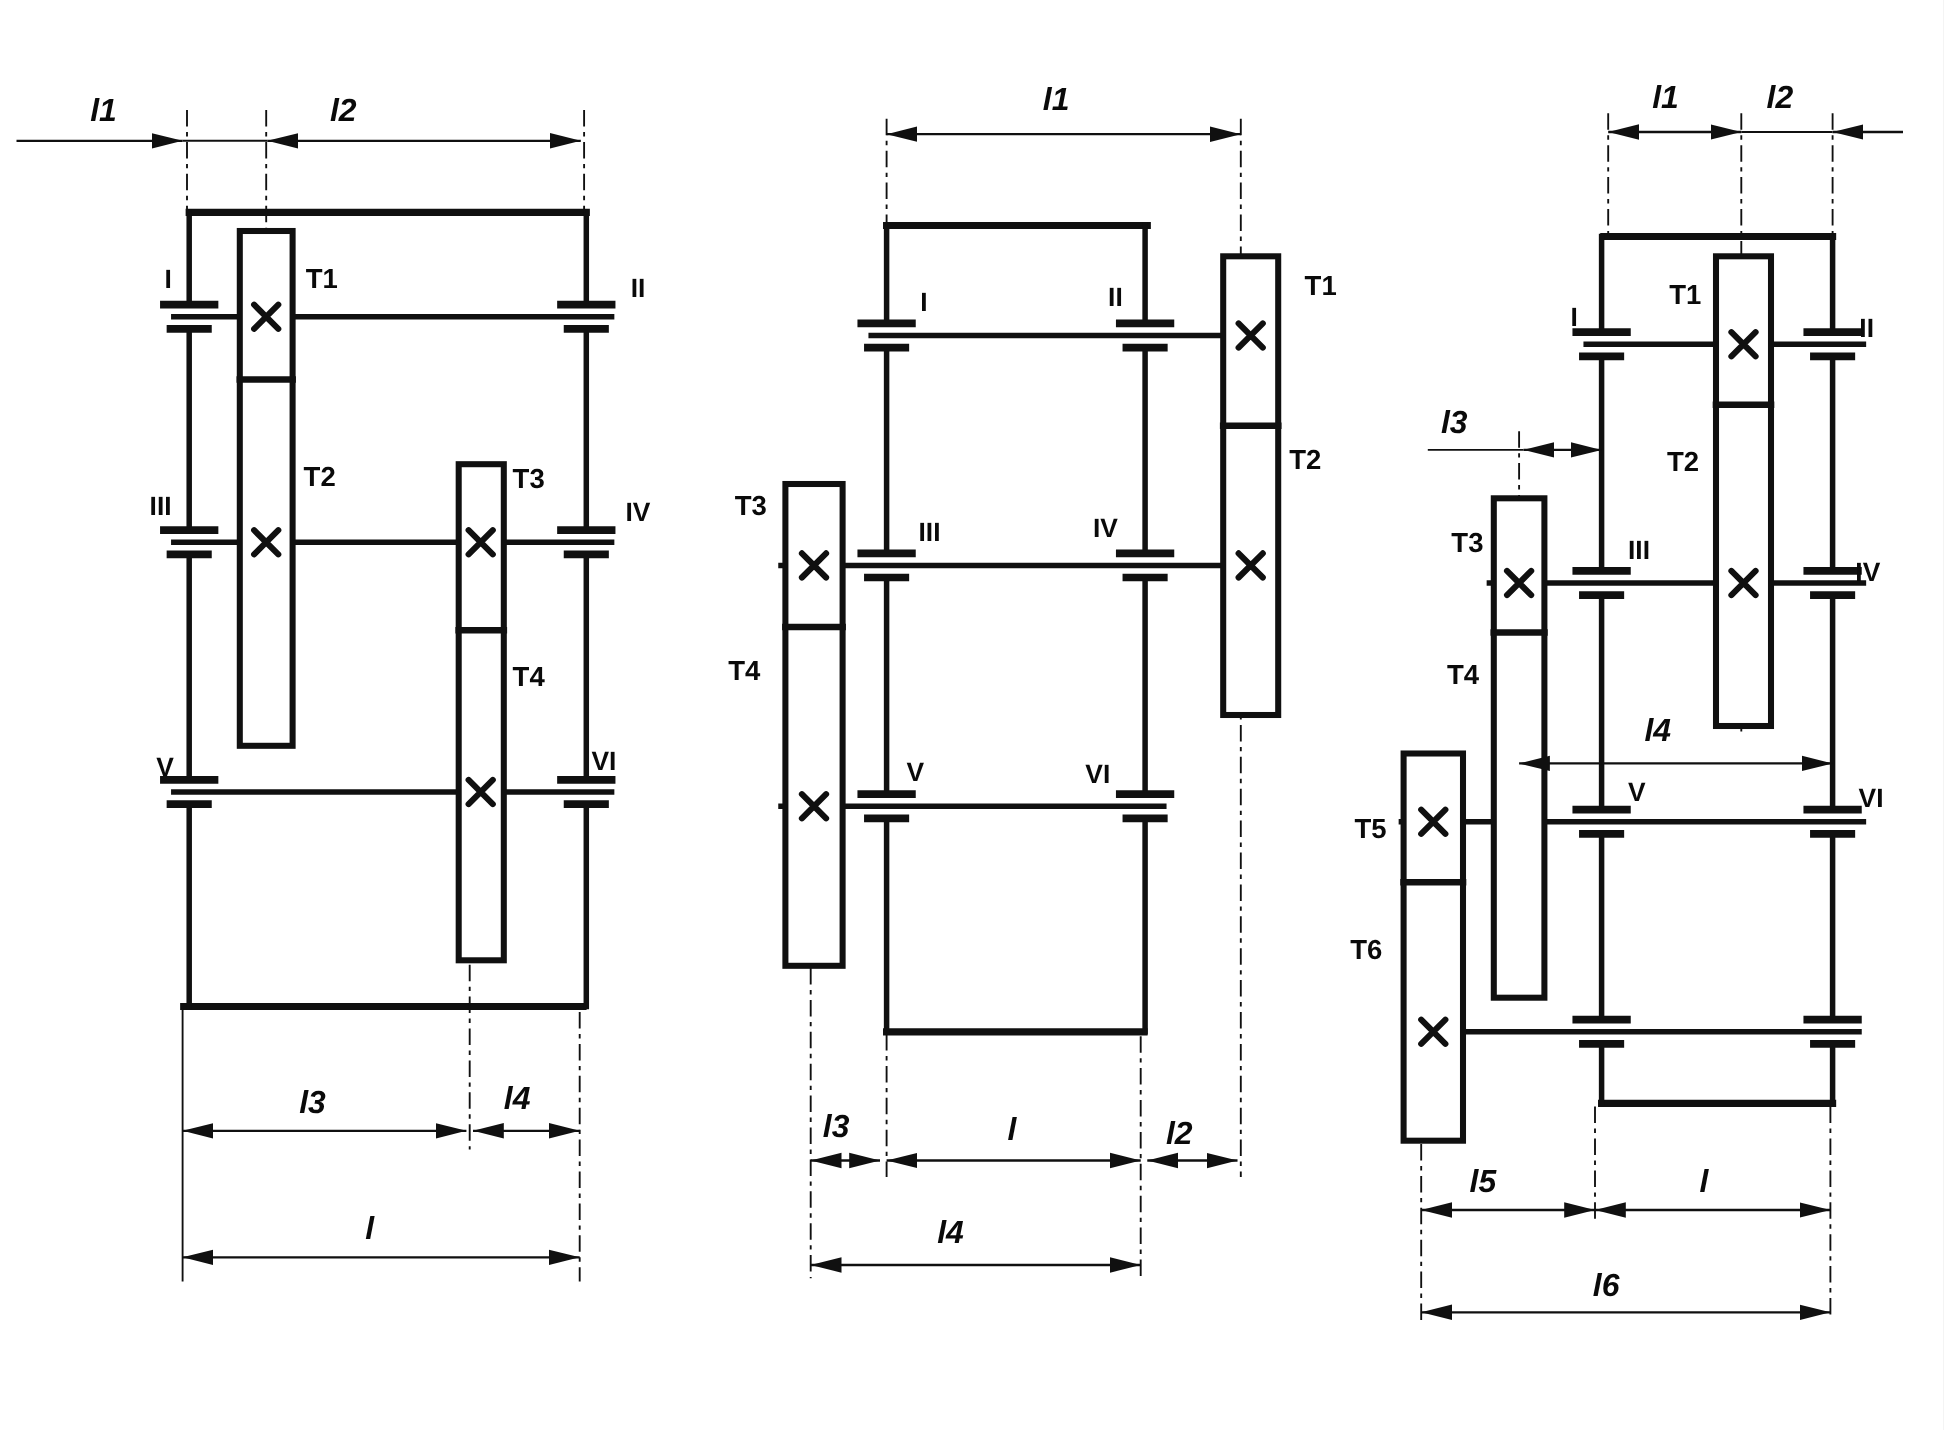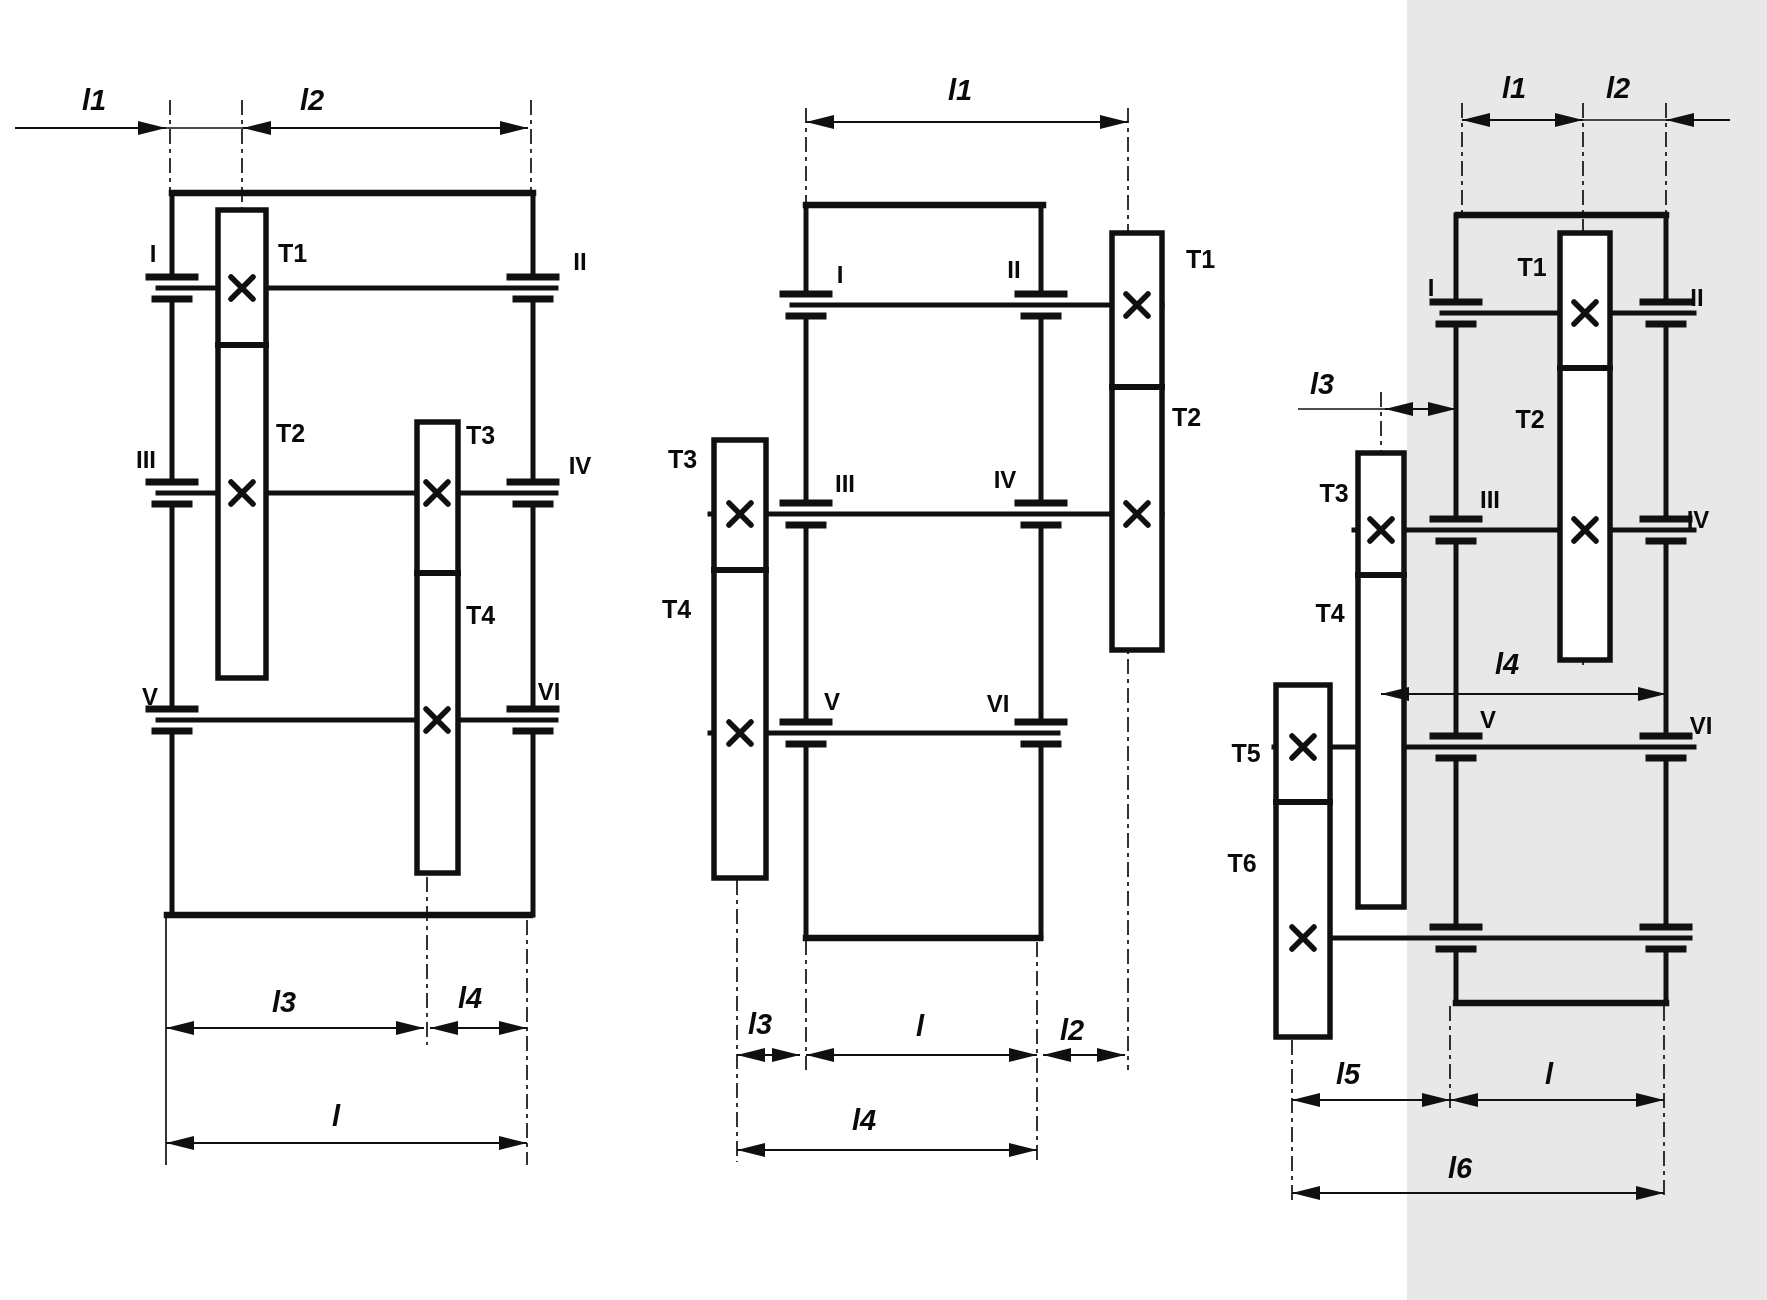--- a/index.html
+++ b/index.html
@@ -1,16 +1,16 @@
 <!DOCTYPE html>
 <html><head>
 <meta charset="utf-8">
 <style>
   html,body{margin:0;padding:0;background:#e8e8e8;}
-  #page{position:relative;width:1407px;height:1300px;background:#ffffff;
+  #page{position:relative;width:1767px;height:1300px;background:#ffffff;
         font-family:"Liberation Sans",sans-serif;}
   svg{display:block}
   .f    {stroke:#101010;stroke-width:6.5;stroke-linecap:square;fill:none}
   .k    {stroke:#101010;stroke-width:5;stroke-linecap:square;fill:none}
   .gr   {fill:#ffffff;stroke:#101010;stroke-width:5.5}
   .gd   {stroke:#101010;stroke-width:6;stroke-linecap:square}
   .bg line{stroke:#101010;stroke-width:7;stroke-linecap:square}
   .xg path{stroke:#101010;stroke-width:5.5;fill:none;stroke-linecap:round}
   .dim  {stroke:#101010;stroke-width:2.1;fill:none}
   .thin {stroke:#101010;stroke-width:1.7;fill:none}

